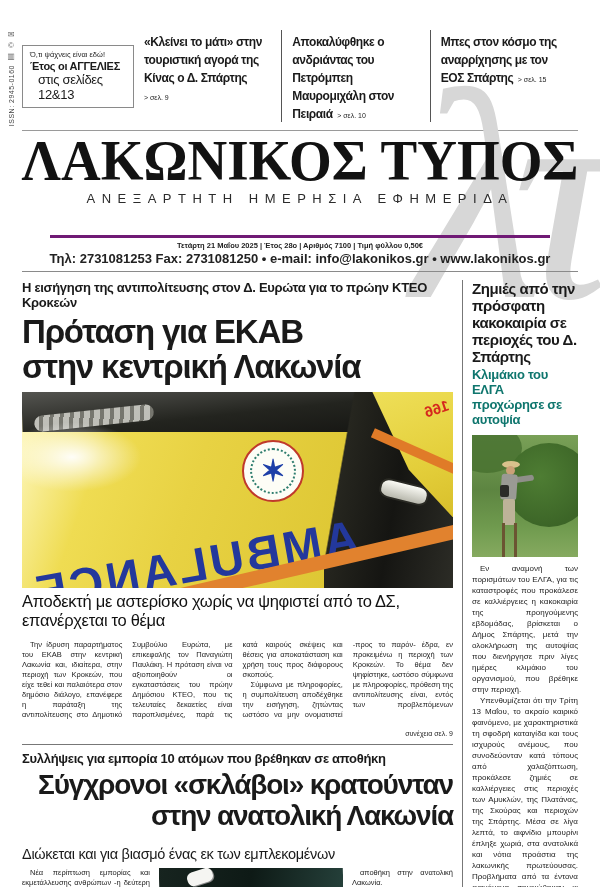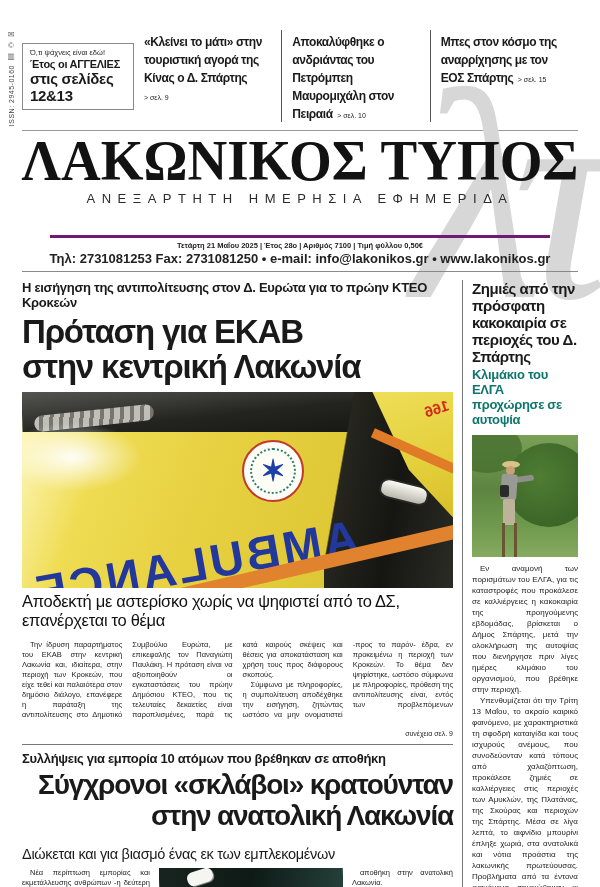--- a/index.html
+++ b/index.html
@@ -11,21 +11,21 @@
   }
   
   .issn-strip{ position:absolute; left:2px; top:30px; width:18px; display:flex; flex-direction:column; align-items:center; gap:2px; color:#555;}
   .issn-strip .mini{ font-size:8px; line-height:9px; color:#666;}
   .issn-text{ writing-mode:vertical-rl; transform:rotate(180deg); font-size:7px; letter-spacing:0.5px; color:#444; margin-top:2px;}
   
   .topstrip{ margin:30px 22px 0 22px; display:flex; align-items:stretch; border-bottom:1px solid #9a9a9a; padding-bottom:8px;}
   .classified-box{ border:1px solid #8a8a8a; padding:4px 7px 5px 7px; width:112px; flex:none; align-self:center;}
   .classified-box .l1{ font-size:7.5px; color:#222; margin-bottom:1px;}
   .classified-box .l2{ font-size:11px; font-weight:bold; letter-spacing:-0.3px;}
-  .classified-box .l3{ font-size:15px; font-weight:bold; letter-spacing:-0.3px;}
+  .classified-box .l3{ font-size:13px; font-weight:normal; letter-spacing:-0.3px;margin-left:8px;}
   .teaser{ padding:2px 8px 0 10px; flex:1;}
   .teaser + .teaser{ border-left:1px solid #555;}
   .teaser .t-text{ font-size:12px; font-weight:bold; line-height:15px; letter-spacing:-0.4px;}
   .teaser .t-page{ font-size:7px; font-weight:normal; color:#222; white-space:nowrap;}
   
   .masthead{ position:relative; text-align:center; padding-top:2px;}
   .watermark{ position:absolute; right:10px; top:-85px; font-family:"Liberation Serif", serif; font-style:italic; font-size:300px; color:#d7d7d7; z-index:0; line-height:1; letter-spacing:-30px; pointer-events:none;}
   .mast-title{ position:relative; z-index:1; font-family:"Liberation Serif", serif; font-weight:bold; font-size:55px; line-height:56px; letter-spacing:0px; color:#121212; transform:scaleY(1.05); white-space:nowrap;}
   .mast-sub{ position:relative; z-index:1; font-size:13px; letter-spacing:6.5px; color:#2b2b2b; margin-top:2px;}
   .dateline{ position:relative; z-index:1; width:556px; margin:6px auto 0 auto; border-bottom:1px solid #8a8a8a; padding:3px 0 4px 0; text-align:center;}

